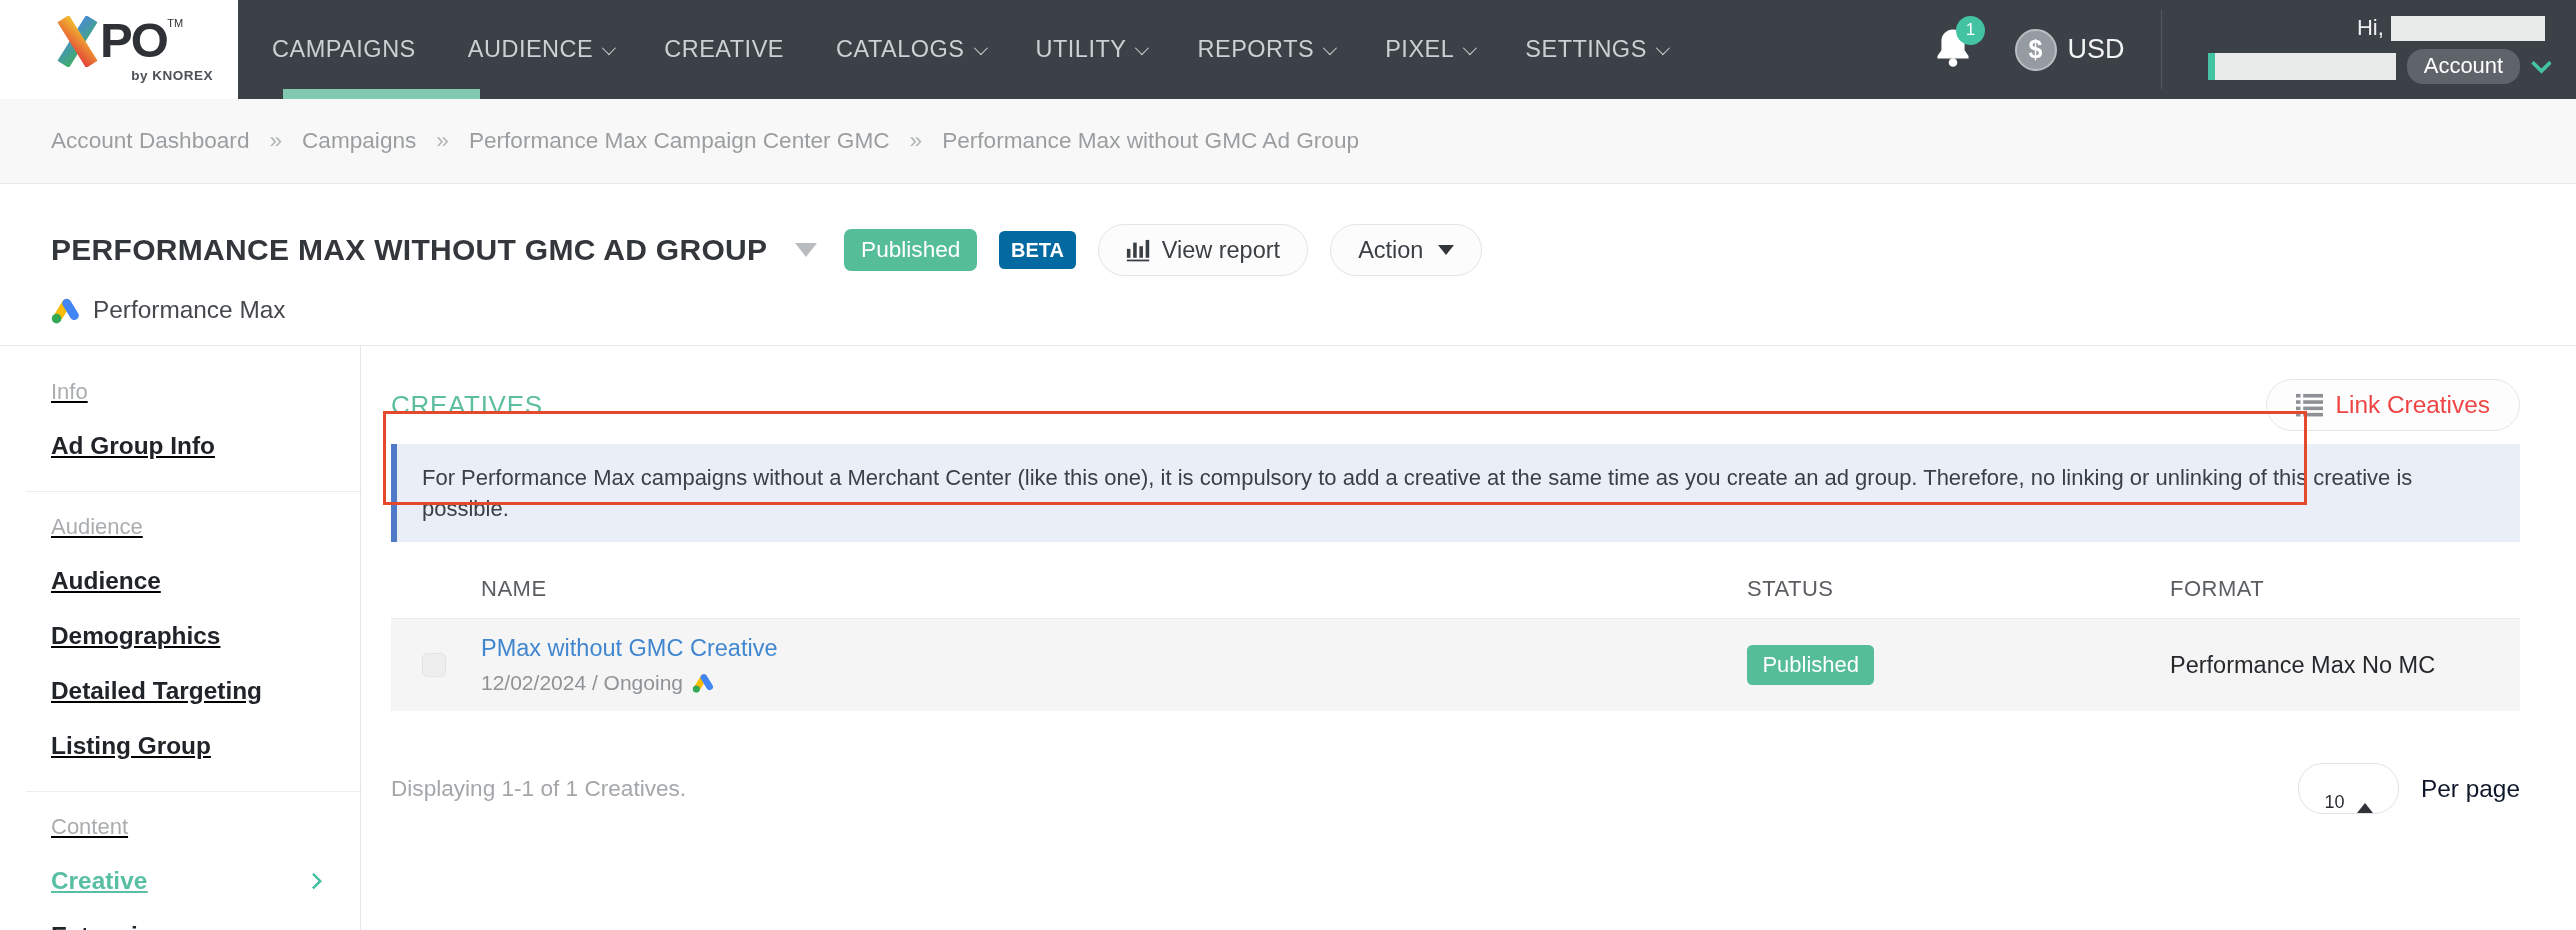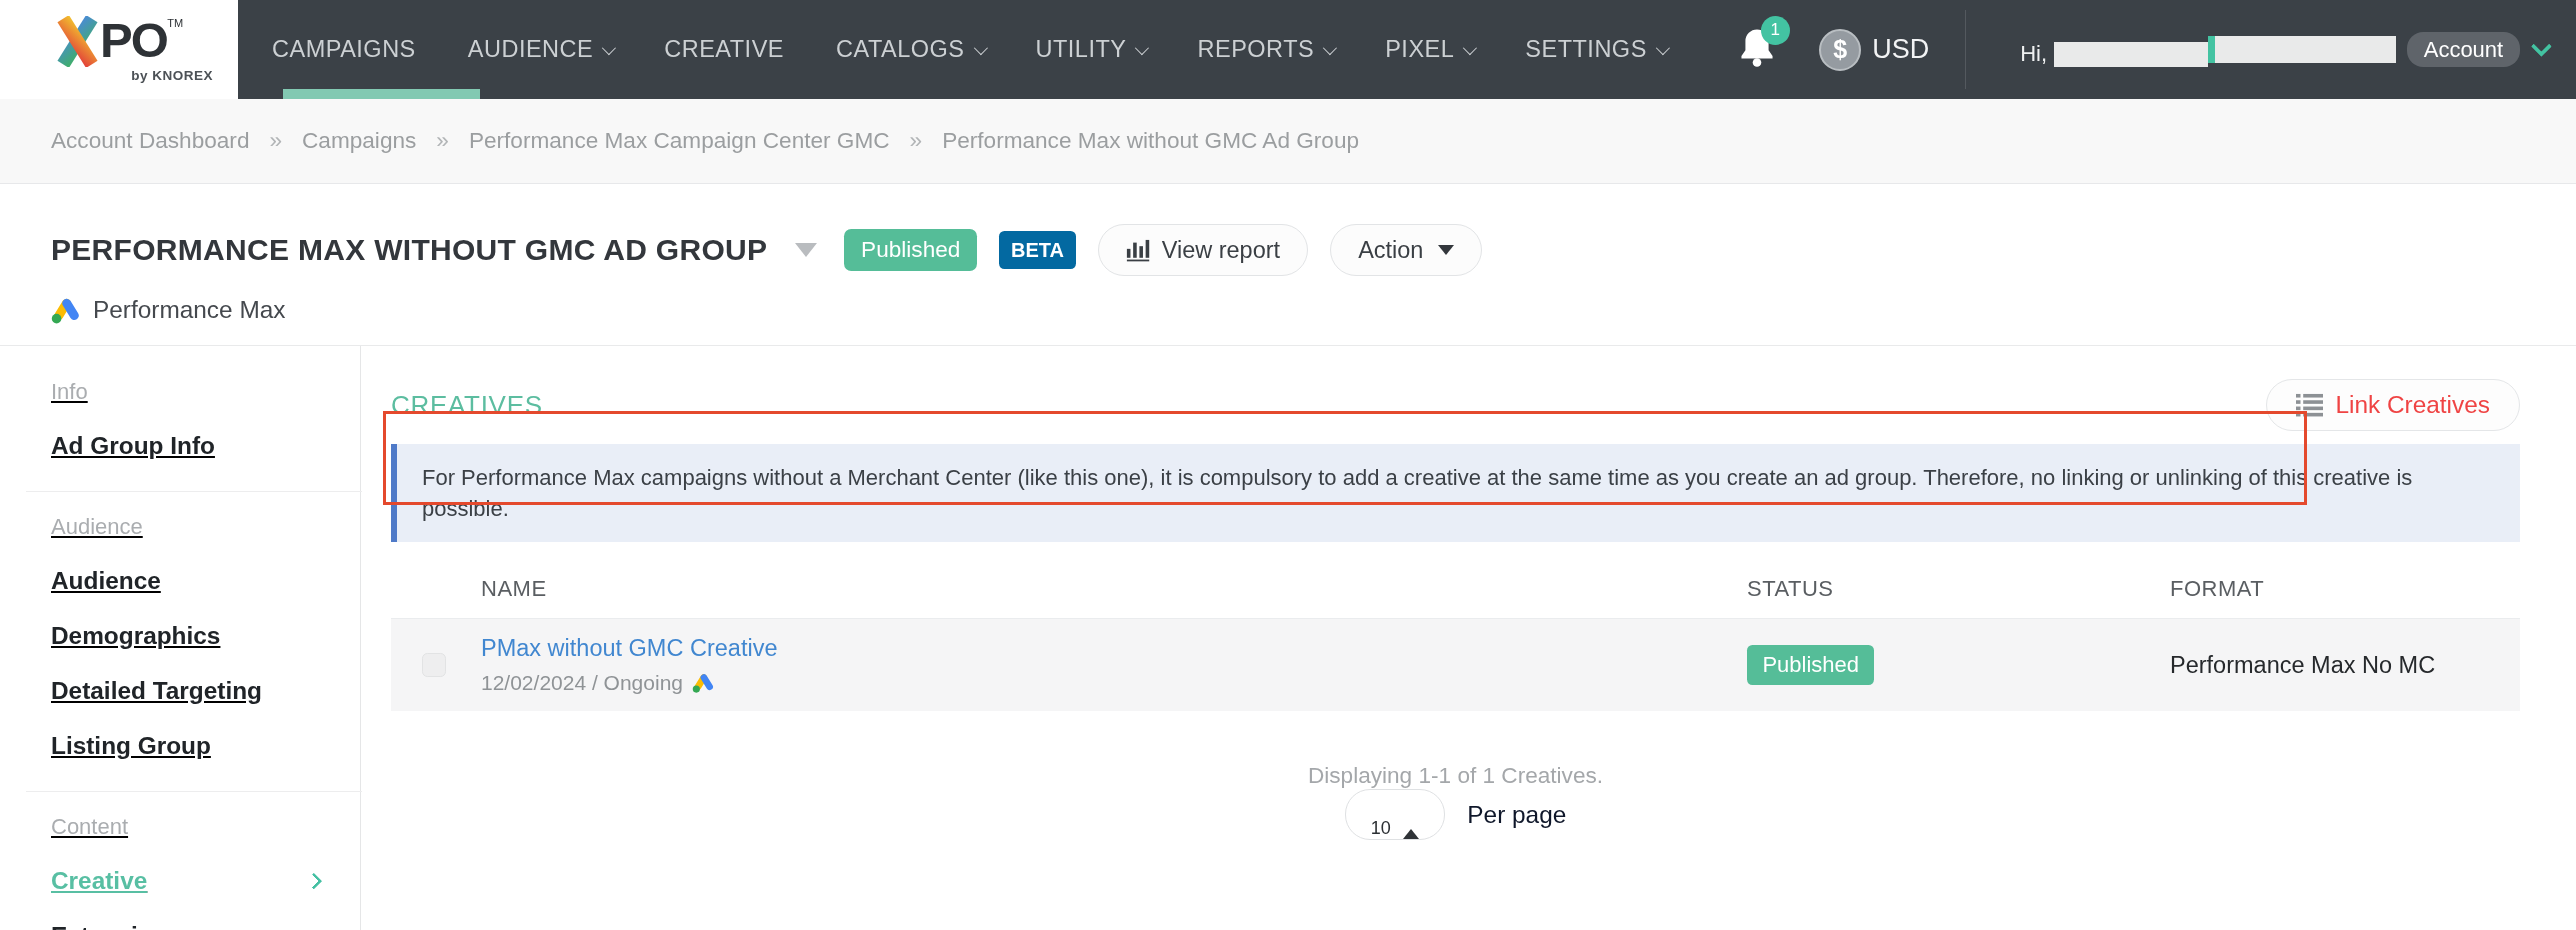--- a/index.html
+++ b/index.html
@@ -26,21 +26,21 @@
   .bell-wrap { position:relative; margin-right:42px; }
   .badge-count { position:absolute; top:-11px; right:-12.6px; width:29px; height:29px;
     border-radius:50%; background:#43c3a2; color:#fff; font-size:17px; display:flex;
     align-items:center; justify-content:center; }
   .currency { display:flex; align-items:center; gap:11px; margin-right:36px; }
   .coin { width:42px; height:42px; border-radius:50%; background:#959ba1; color:#fff;
     font-size:25px; font-weight:700; display:flex; align-items:center; justify-content:center;
     border:2.7px solid #b9bec2; }
   .currency-code { color:#f2f3f4; font-size:27px; }
   .nav-divider { width:0.9px; height:79px; background:#54595f; }
-  .account-box { display:flex; flex-direction:row; align-items:flex-end; gap:7.2px;
+  .account-box { display:flex; flex-direction:column; align-items:flex-end; gap:7.2px;
     padding:0 31px 0 54px; justify-content:center; }
   .greet-row { display:flex; align-items:center; gap:7.2px; }
   .greet-text { color:#eef0f1; font-size:22px; }
   .redact-light { width:154px; height:25px; background:#e9eaea; }
   .account-row { display:flex; align-items:center; gap:11px; }
   .redact-block { width:181px; height:27px; background:#e9eaea; position:relative; }
   .redact-block::before { content:""; position:absolute; left:-7.2px; top:0; width:6.3px; height:27px; background:#43c3a2; }
   .account-pill { background:#5f646a; color:#fff; font-size:22px; padding:4.5px 16.3px; border-radius:16.3px; }
   .chev-teal { width:14.5px; height:14.5px; border-right:4.5px solid #43c3a2; border-bottom:4.5px solid #43c3a2;
     transform:rotate(45deg) translateY(-4.5px); display:inline-block; border-radius:1.8px; }
@@ -95,21 +95,21 @@
   .col-check { width:90px; }
   .col-name  { width:1266px; }
   .col-status{ width:423px; }
   .checkbox { width:24.4px; height:24.4px; border-radius:5.4px; background:#eeeeef; border:1.8px solid #e2e3e4;
     margin-left:31px; cursor:pointer; }
   .row-link { color:#4187d0; font-size:23.5px; text-decoration:none; cursor:pointer; }
   .row-sub { display:flex; align-items:center; gap:9px; margin-top:9px; color:#8f9396; font-size:21px; }
   .row-status-badge { background:#55bd98; color:#fff; font-size:22px; padding:7.2px 15.4px; border-radius:5.4px; display:inline-block; }
   .row-format { color:#26292c; font-size:23.5px; }
 
-  .table-footer { display:flex; align-items:center; justify-content:space-between; margin-top:52px;flex-direction:column; }
+  .table-footer { display:flex; align-items:center; justify-content:space-between; margin-top:52px; }
   .summary-text { color:#a4a7aa; font-size:22.6px; }
   .perpage-group { display:flex; align-items:center; gap:22px; }
   .perpage-btn { display:inline-flex; align-items:flex-end; gap:12.6px; height:51px; padding:0 25px;
     border:1.8px solid #dfe1e3; border-radius:25px; background:#fff; font-size:18px; color:#2b2f33; cursor:pointer; }
   .caret-up { width:0; height:0; border-left:8.1px solid transparent; border-right:8.1px solid transparent;
     border-bottom:10px solid #2f3337; }
   .perpage-label { color:#0f172a; font-size:24.4px; }
 
   
   .annotation-red { position:absolute; left:383px; top:411px; width:1924px; height:94px;

